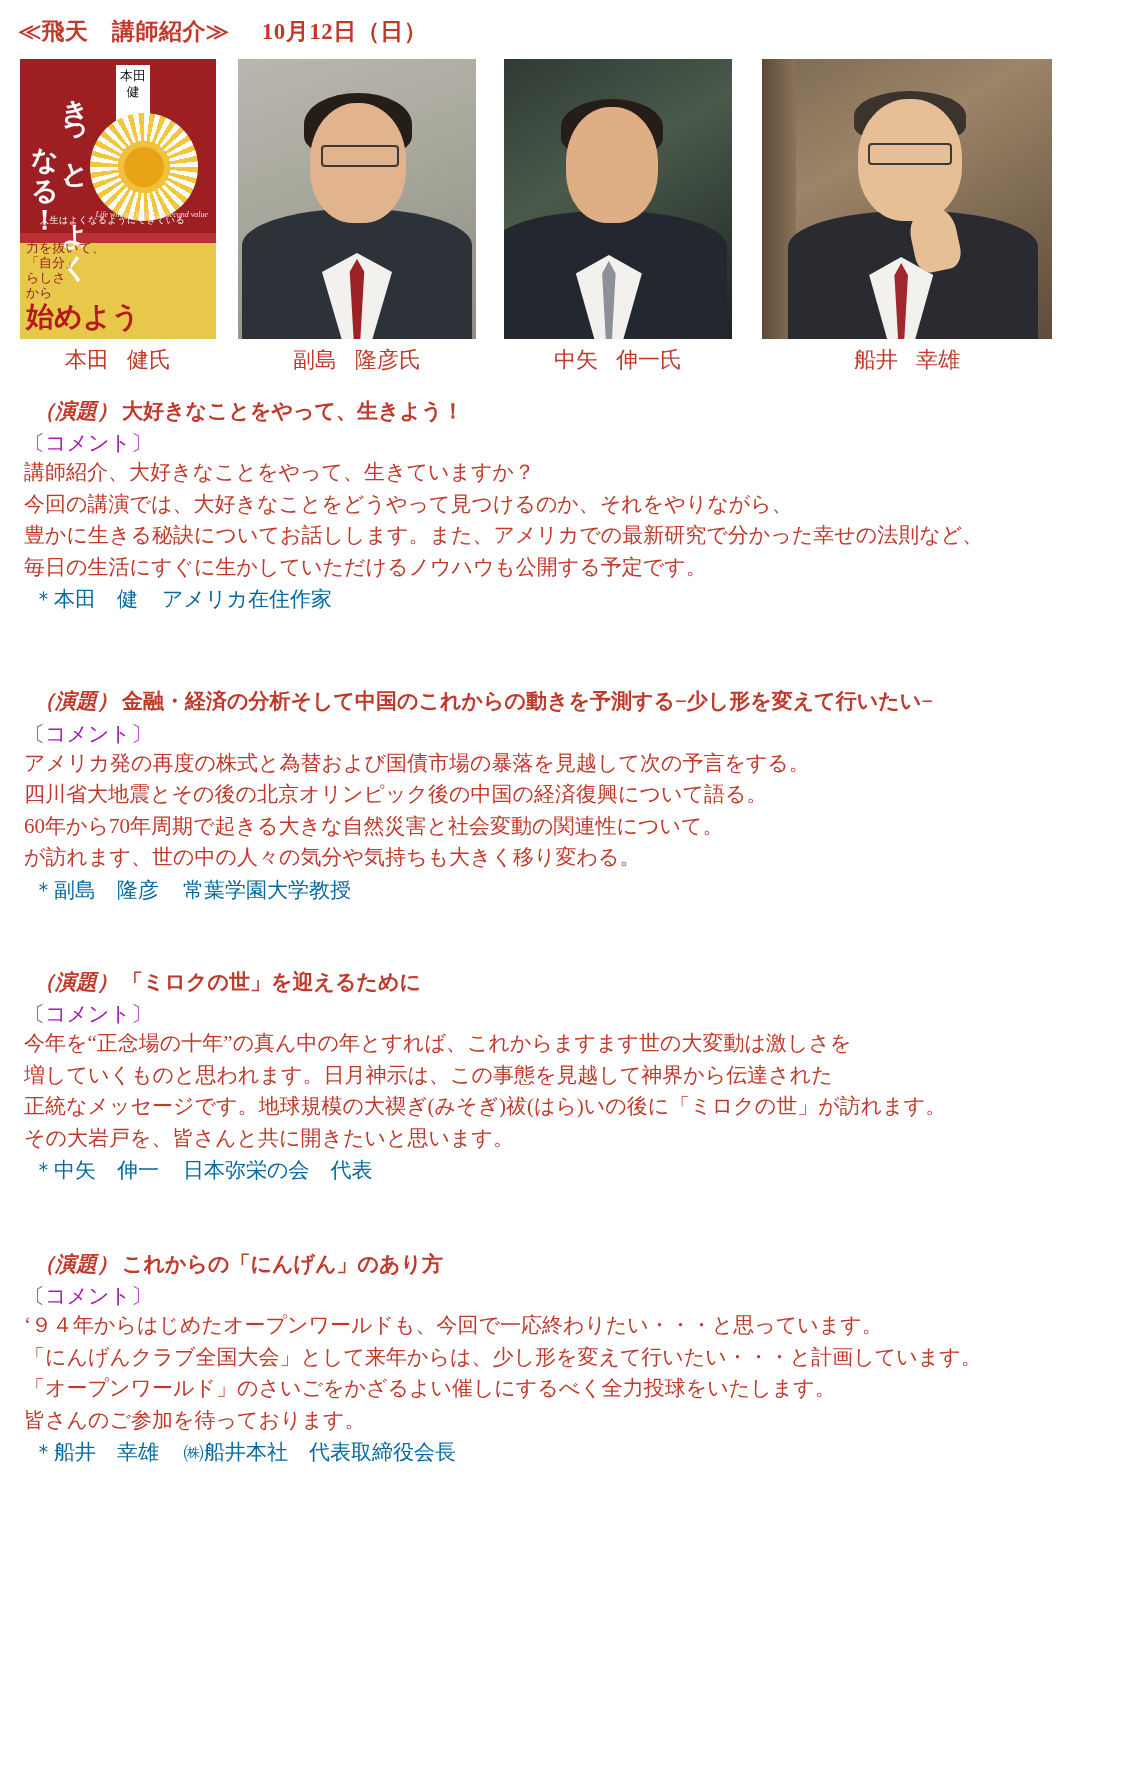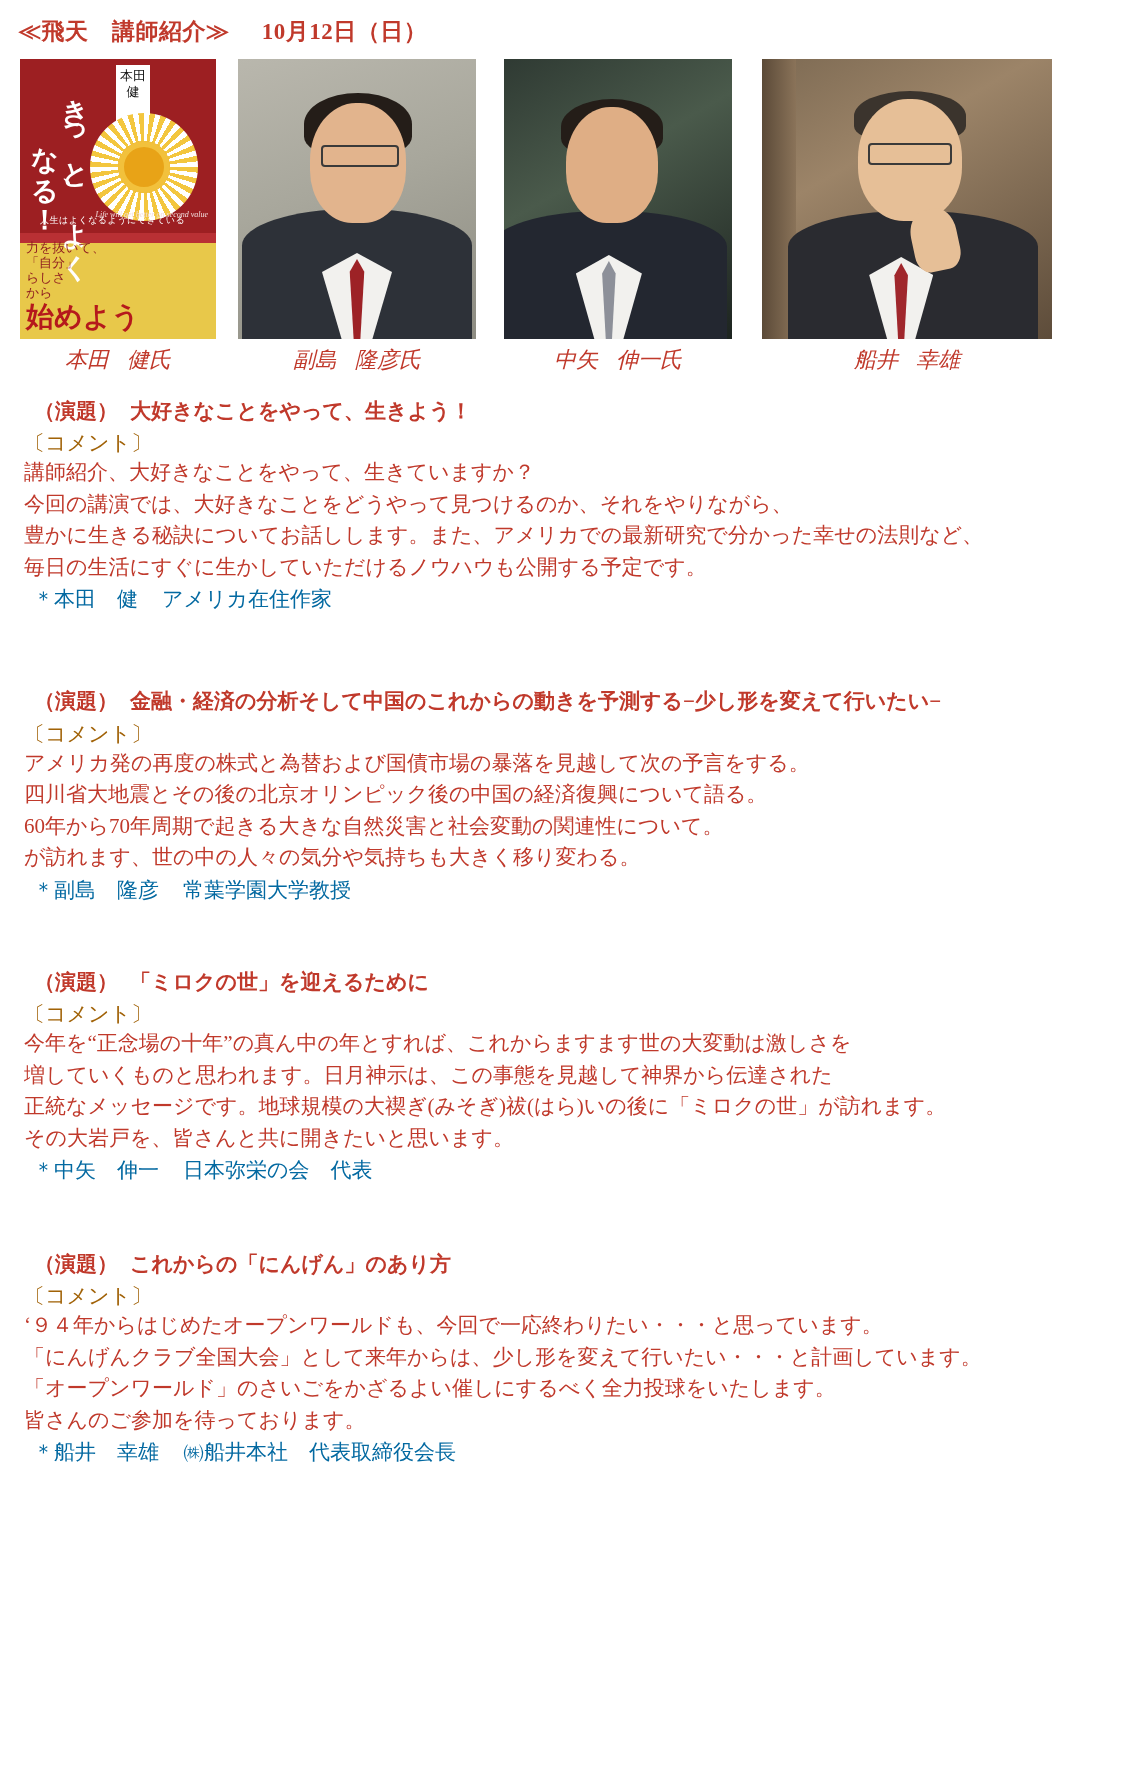--- a/index.html
+++ b/index.html
@@ -249,41 +249,41 @@
     background: linear-gradient(90deg, #5b4a38, #8a7359);
   }
 
   
   .name-row {
     display: flex;
     margin: 6px 0 0 8px;
     font-size: 22px;
     color: #c0392b;
   }
-  .name-cell { text-align: center; font-style: italic; }
+  .name-cell { text-align: center; }
   .name-cell.n1 { width: 196px; margin-right: 22px; }
   .name-cell.n2 { width: 238px; margin-right: 28px; }
   .name-cell.n3 { width: 228px; margin-right: 30px; }
   .name-cell.n4 { width: 290px; }
   .name-cell .gap { display: inline-block; width: 18px; }
 
   
   .talk { margin: 18px 0 0 0; }
   .talk.first { margin-top: 22px; }
   .talk-title {
     font-size: 21px;
     font-weight: bold;
     color: #c0392b;
     line-height: 1.35;
     margin-left: 22px;
   }
-  .talk-title .label { margin-right: 12px; }
+  .talk-title .label { margin-right: 4px; font-style: italic; }
   .comment-label {
     font-size: 21px;
-    color: #a16207;
+    color: #a21caf;
     margin: 4px 0 0 12px;
   }
   .comment-body {
     font-size: 21px;
     color: #c0392b;
     line-height: 1.5;
     margin: 0 0 0 12px;
   }
   .comment-body p { margin: 0; }
   .speaker-line {

